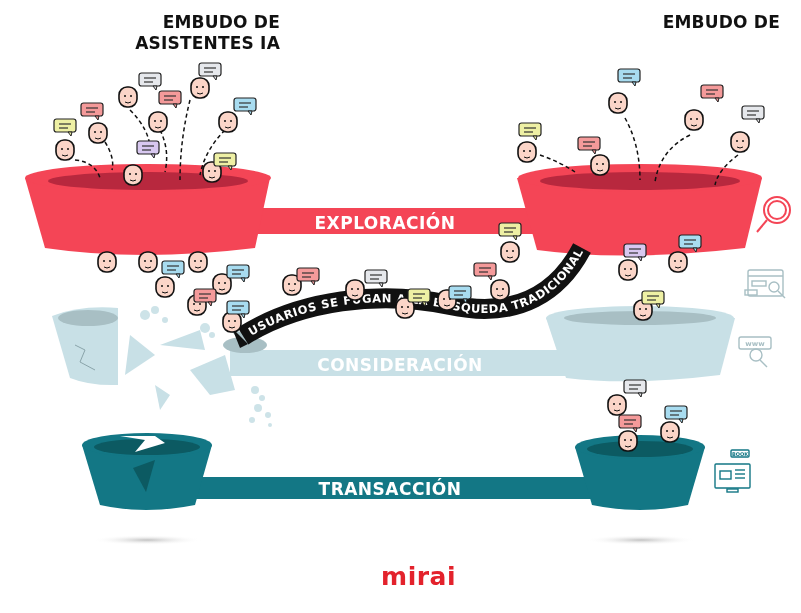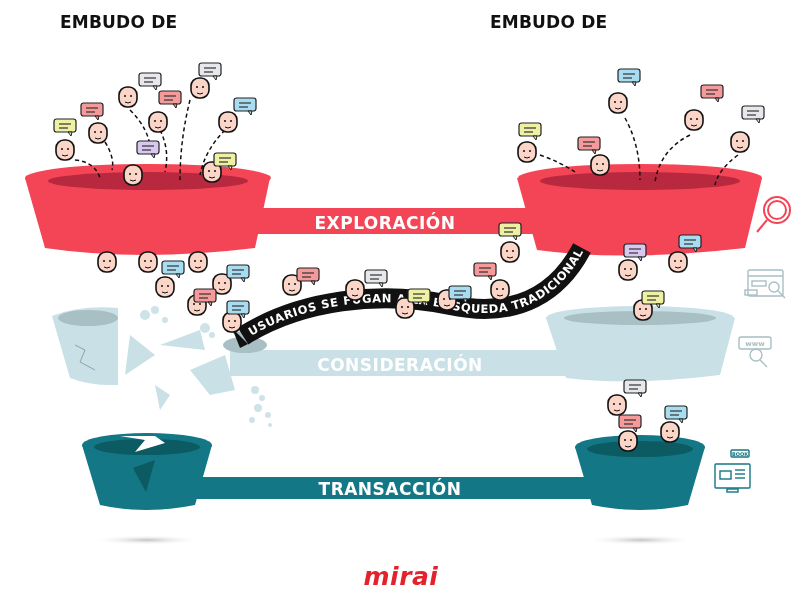--- a/index.html
+++ b/index.html
@@ -1,29 +1,30 @@
 <!DOCTYPE html>
 <html><head>
 <meta charset="utf-8">
 <style>
   html,body{margin:0;padding:0;background:#ffffff;}
   body{width:801px;height:613px;position:relative;overflow:hidden;font-family:"DejaVu Sans","Liberation Sans",sans-serif;}
-  .title{position:absolute;font-weight:bold;font-size:17px;line-height:21px;color:#111;text-align:left;letter-spacing:0.2px;}
+  .title{position:absolute;font-weight:bold;font-size:17px;line-height:21px;color:#111;text-align:right;letter-spacing:0.2px;}
   #title-left{left:60px;top:12px;width:220px;}
   #title-right{left:490px;top:12px;width:290px;}
   svg.stage{position:absolute;left:0;top:0;}
   .band-label{font-family:"DejaVu Sans","Liberation Sans",sans-serif;font-weight:bold;font-size:17px;fill:#ffffff;letter-spacing:0.5px;}
   .ribbon-text{font-family:"DejaVu Sans","Liberation Sans",sans-serif;font-weight:bold;font-size:11.5px;fill:#ffffff;letter-spacing:0.6px;}
-  .logo{position:absolute;left:346px;top:562px;width:110px;text-align:center;font-family:"DejaVu Sans","Liberation Sans",sans-serif;font-weight:bold;font-size:25px;color:#e3222c;letter-spacing:0.5px;font-style:italic;}
+  .logo{position:absolute;left:346px;top:562px;width:110px;text-align:right;font-family:"DejaVu Sans","Liberation Sans",sans-serif;font-weight:bold;font-size:25px;color:#e3222c;letter-spacing:0.5px;}
 </style>
 </head>
 <body>
 
 <div id="title-left" class="title">
   <div>EMBUDO DE</div>
+  <div>ASISTENTES IA</div>
 </div>
 <div id="title-right" class="title">
   <div>EMBUDO DE</div>
 </div>
 
 <svg class="stage" width="801" height="613" viewBox="0 0 801 613">
   <defs>
     <radialGradient id="shadow" cx="50%" cy="50%" r="50%">
       <stop offset="0%" stop-color="#bbb" stop-opacity="0.9"></stop>
       <stop offset="100%" stop-color="#fff" stop-opacity="0"></stop>

